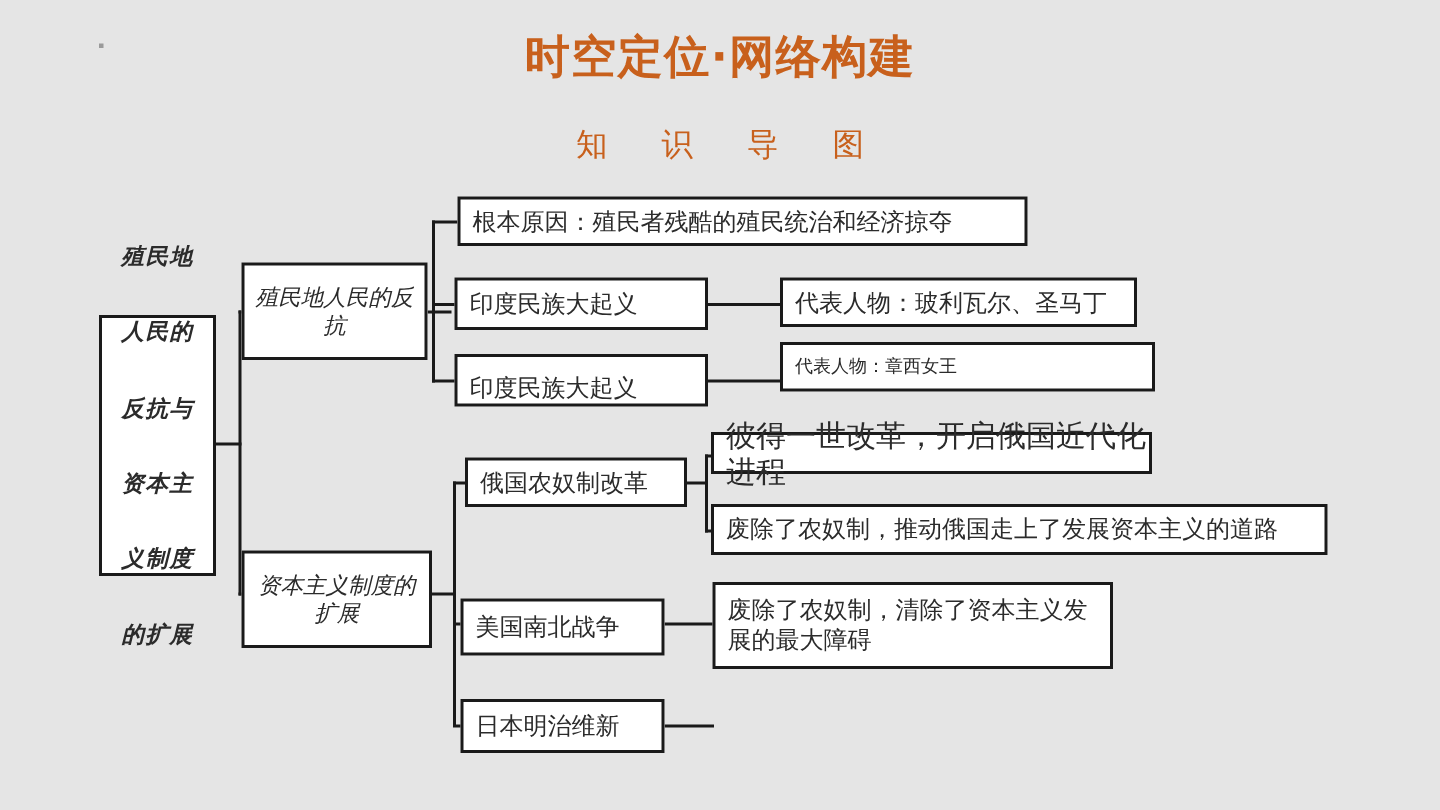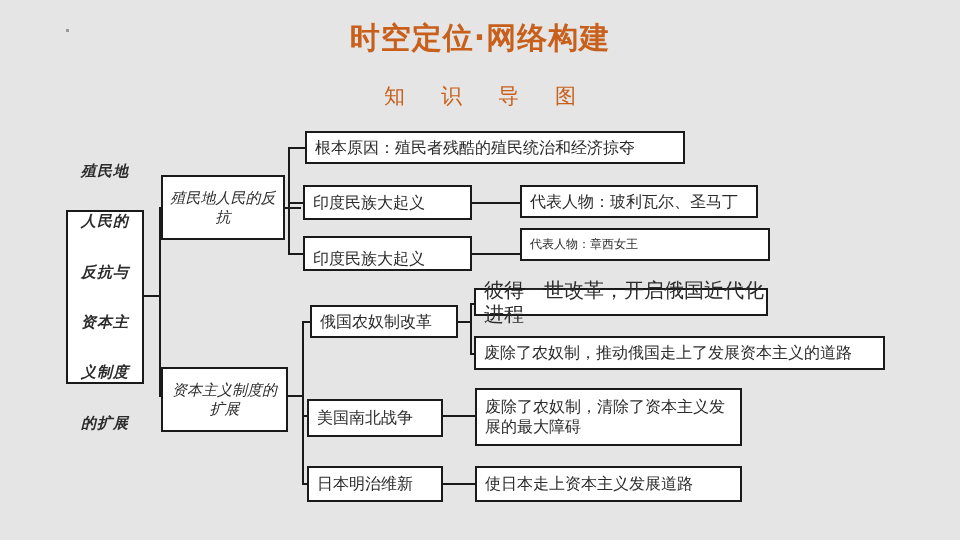--- a/index.html
+++ b/index.html
@@ -196,17 +196,14 @@
   </div>
 
   <div class="box left-text" style="left:475px; top:388px; width:267px; height:58px; font-size:16px;">
     <span>废除了农奴制，清除了资本主义发展的最大障碍</span>
   </div>
 
   <div class="box left-text" style="left:307px; top:466px; width:136px; height:36px; font-size:16px;">
     <span>日本明治维新</span>
   </div>
 
-  <div class="box left-text" style="left:475px; top:466px; width:267px; height:36px; font-size:16px;">
-    <span>使日本走上资本主义发展道路</span>
-  </div>
 
 </div>
 
 </body></html>

